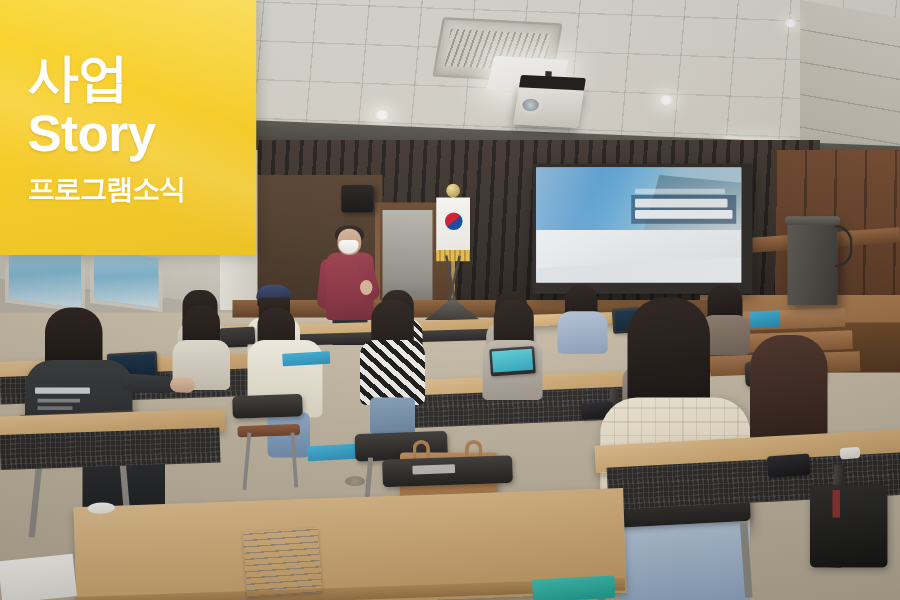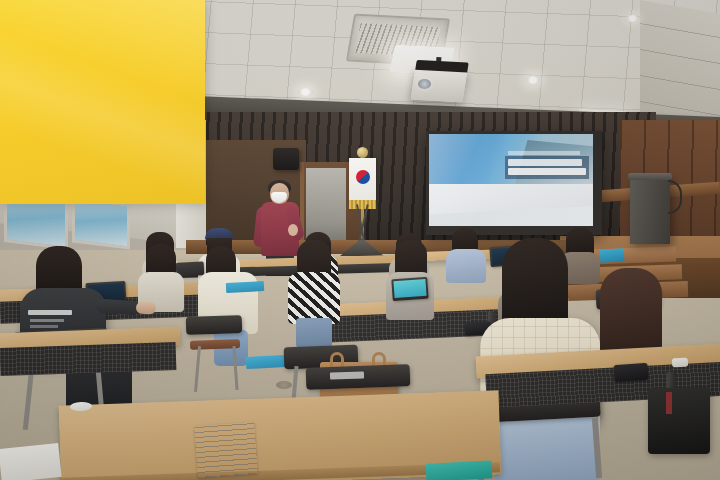--- a/index.html
+++ b/index.html
@@ -642,14 +642,19 @@
   <div class="layer table-edge" style="left:60px;top:470px;width:440px;height:10px;transform:rotate(-2deg);"></div>
   <div class="layer paper paper-lines" style="left:196px;top:424px;width:60px;height:52px;transform:rotate(-4deg);"></div>
   <div class="layer" style="left:70px;top:402px;width:22px;height:9px;background:linear-gradient(175deg,#fafaf6,#e2e0d9);border-radius:50%;transform:rotate(-2deg);"></div>
   <div class="layer" style="left:426px;top:462px;width:66px;height:18px;background:linear-gradient(175deg,#3fc4b4,#1f9f92);transform:rotate(-3deg);border-radius:2px;"></div>
   <div class="layer" style="left:0px;top:446px;width:60px;height:34px;background:linear-gradient(175deg,#f8f7f2,#e4e2da);transform:rotate(-6deg);"></div>
 
   <div class="layer grade"></div>
 
   <div class="layer banner"></div>
   <div class="layer banner-sheen"></div>
+  <div class="layer banner-txt">
+    <div class="b-l1">사업</div>
+    <div class="b-l2">Story</div>
+    <div class="b-l3">프로그램소식</div>
+  </div>
 
 </div>
 
 </body></html>

